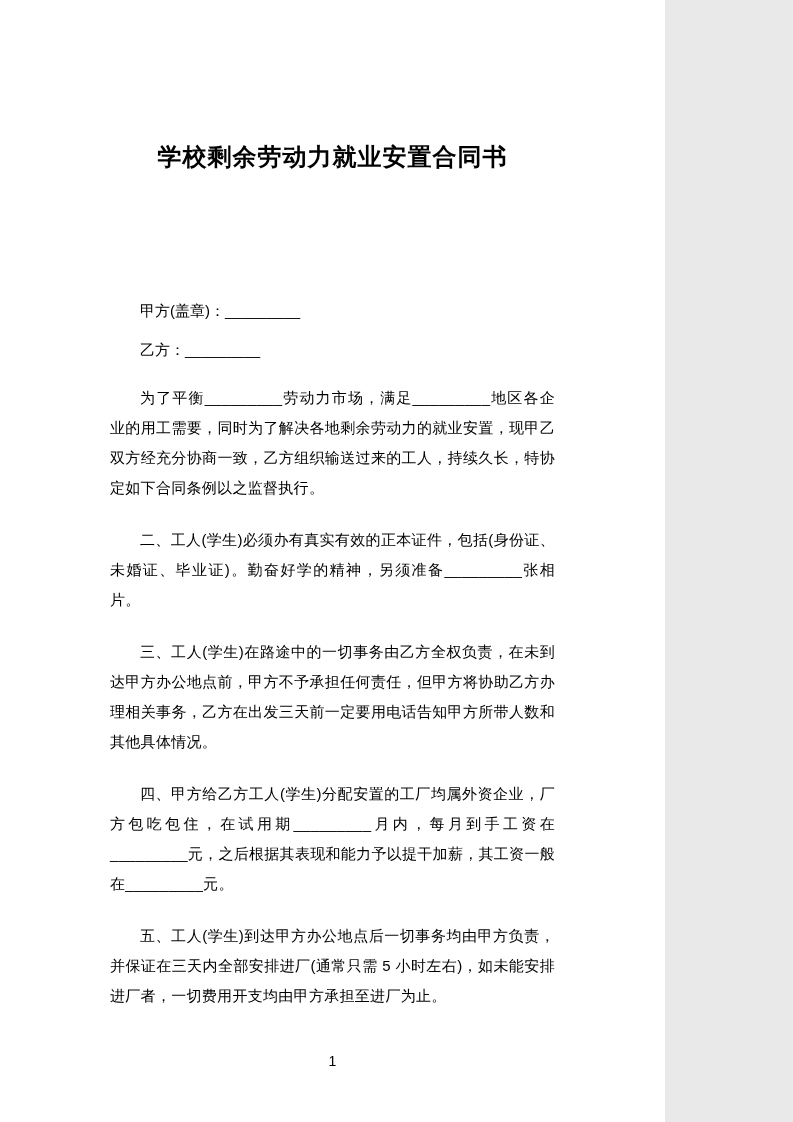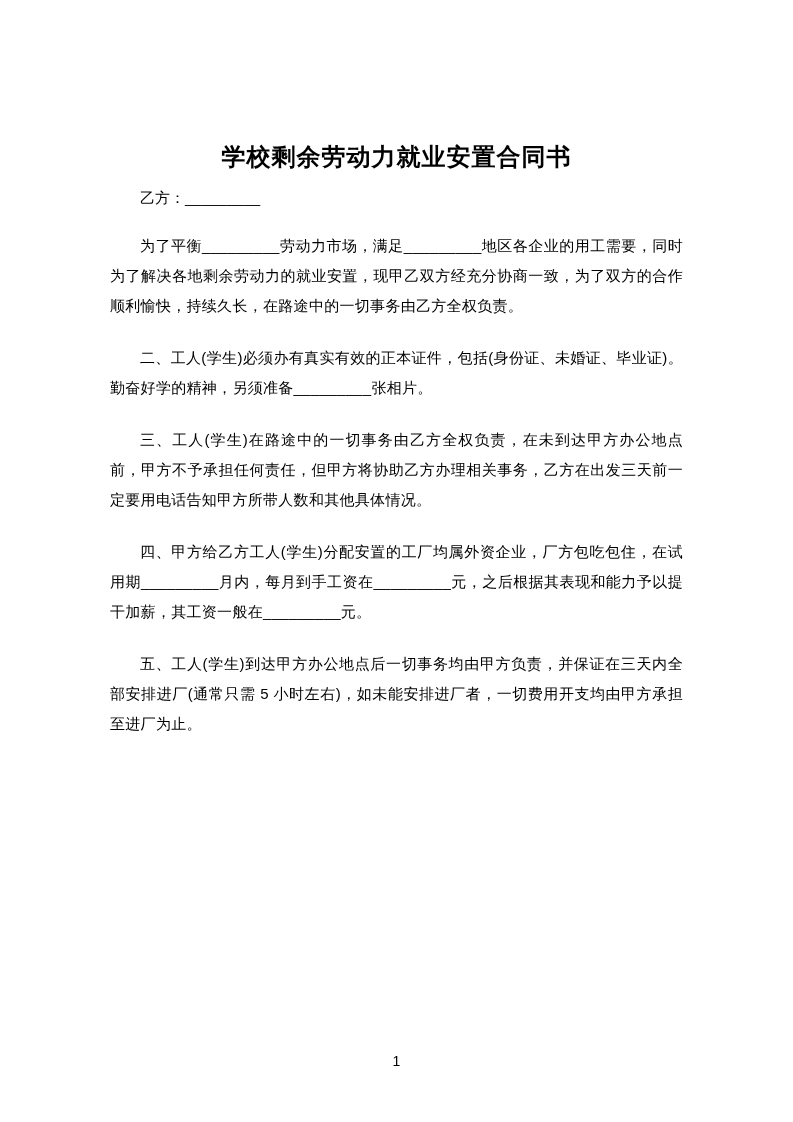--- a/index.html
+++ b/index.html
@@ -5,21 +5,21 @@
   * { margin: 0; padding: 0; box-sizing: border-box; }
   html, body { background: #e9e9e9; }
   body {
     width: 793px;
     height: 1122px;
     font-family: "Liberation Sans", "DejaVu Sans", sans-serif;
     color: #000000;
     position: relative;
   }
   .page {
-    width: 793px;
+    width: 665px;
     height: 1122px;
     background: #ffffff;
     position: relative;
     padding: 0 110px;
     overflow: hidden;
   }
   .doc-title {
     margin-top: 140px;
     text-align: center;
     font-size: 24px;
@@ -54,24 +54,25 @@
     color: #000000;
   }
 </style>
 </head>
 <body>
 
 <div class="page">
 
   <h1 class="doc-title">学校剩余劳动力就业安置合同书</h1>
 
+  <p class="party-line party-a">甲方(盖章)：_________</p>
 
   <p class="party-line party-b">乙方：_________</p>
 
-  <p class="para para-intro">为了平衡_________劳动力市场，满足_________地区各企业的用工需要，同时为了解决各地剩余劳动力的就业安置，现甲乙双方经充分协商一致，为了双方的合作顺利愉快，持续久长，在路途中的一切事务由乙方全权负责。</p>
+  <p class="para para-intro">为了平衡_________劳动力市场，满足_________地区各企业的用工需要，同时为了解决各地剩余劳动力的就业安置，现甲乙双方经充分协商一致，乙方组织输送过来的工人，持续久长，特协定如下合同条例以之监督执行。</p>
 
 
   <p class="para">二、工人(学生)必须办有真实有效的正本证件，包括(身份证、未婚证、毕业证)。勤奋好学的精神，另须准备_________张相片。</p>
 
   <p class="para">三、工人(学生)在路途中的一切事务由乙方全权负责，在未到达甲方办公地点前，甲方不予承担任何责任，但甲方将协助乙方办理相关事务，乙方在出发三天前一定要用电话告知甲方所带人数和其他具体情况。</p>
 
   <p class="para">四、甲方给乙方工人(学生)分配安置的工厂均属外资企业，厂方包吃包住，在试用期_________月内，每月到手工资在_________元，之后根据其表现和能力予以提干加薪，其工资一般在_________元。</p>
 
   <p class="para">五、工人(学生)到达甲方办公地点后一切事务均由甲方负责，并保证在三天内全部安排进厂(通常只需 5 小时左右)，如未能安排进厂者，一切费用开支均由甲方承担至进厂为止。</p>
 

